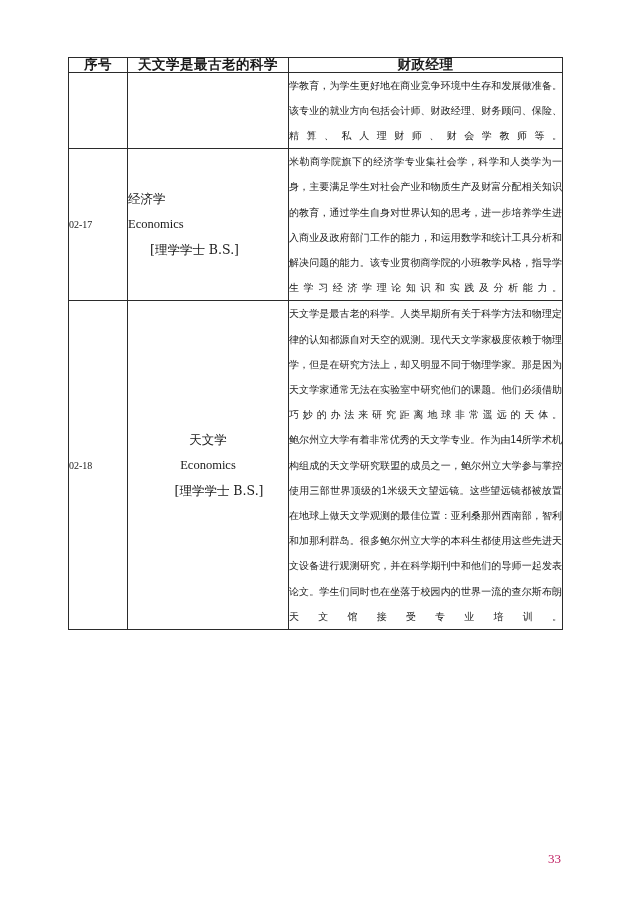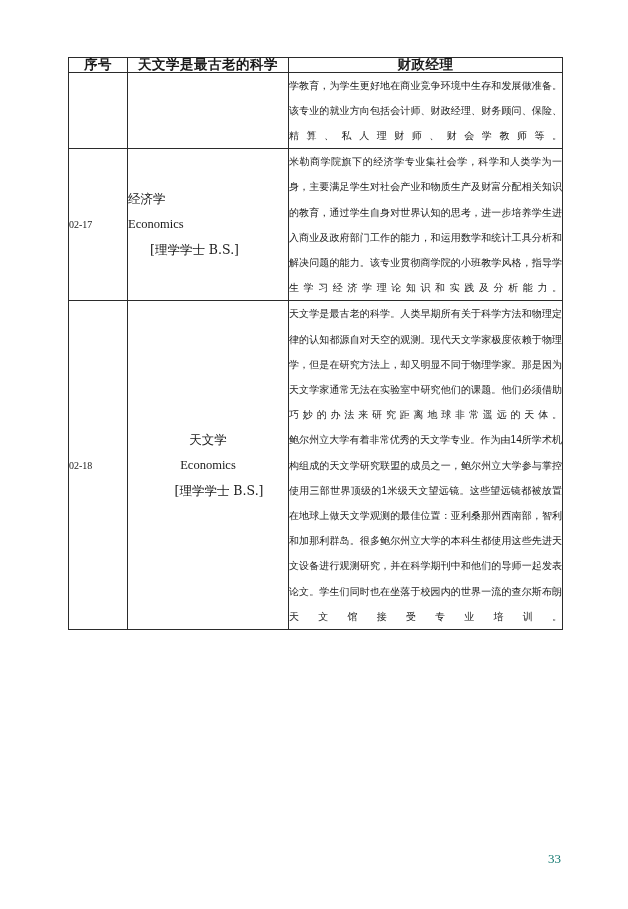--- a/index.html
+++ b/index.html
@@ -113,21 +113,21 @@
   .row-astro .seq-cell {
     vertical-align: middle;
   }
 
   .page-number {
     position: absolute;
     left: 548px;
     top: 851px;
     font-family: "Liberation Serif", "DejaVu Serif", serif;
     font-size: 13px;
-    color: #0f766e;
+    color: #be185d;
   }
 </style>
 </head>
 <body>
 
 <div class="page">
 
   <table class="major-table">
     <colgroup>
       <col class="c-seq">

